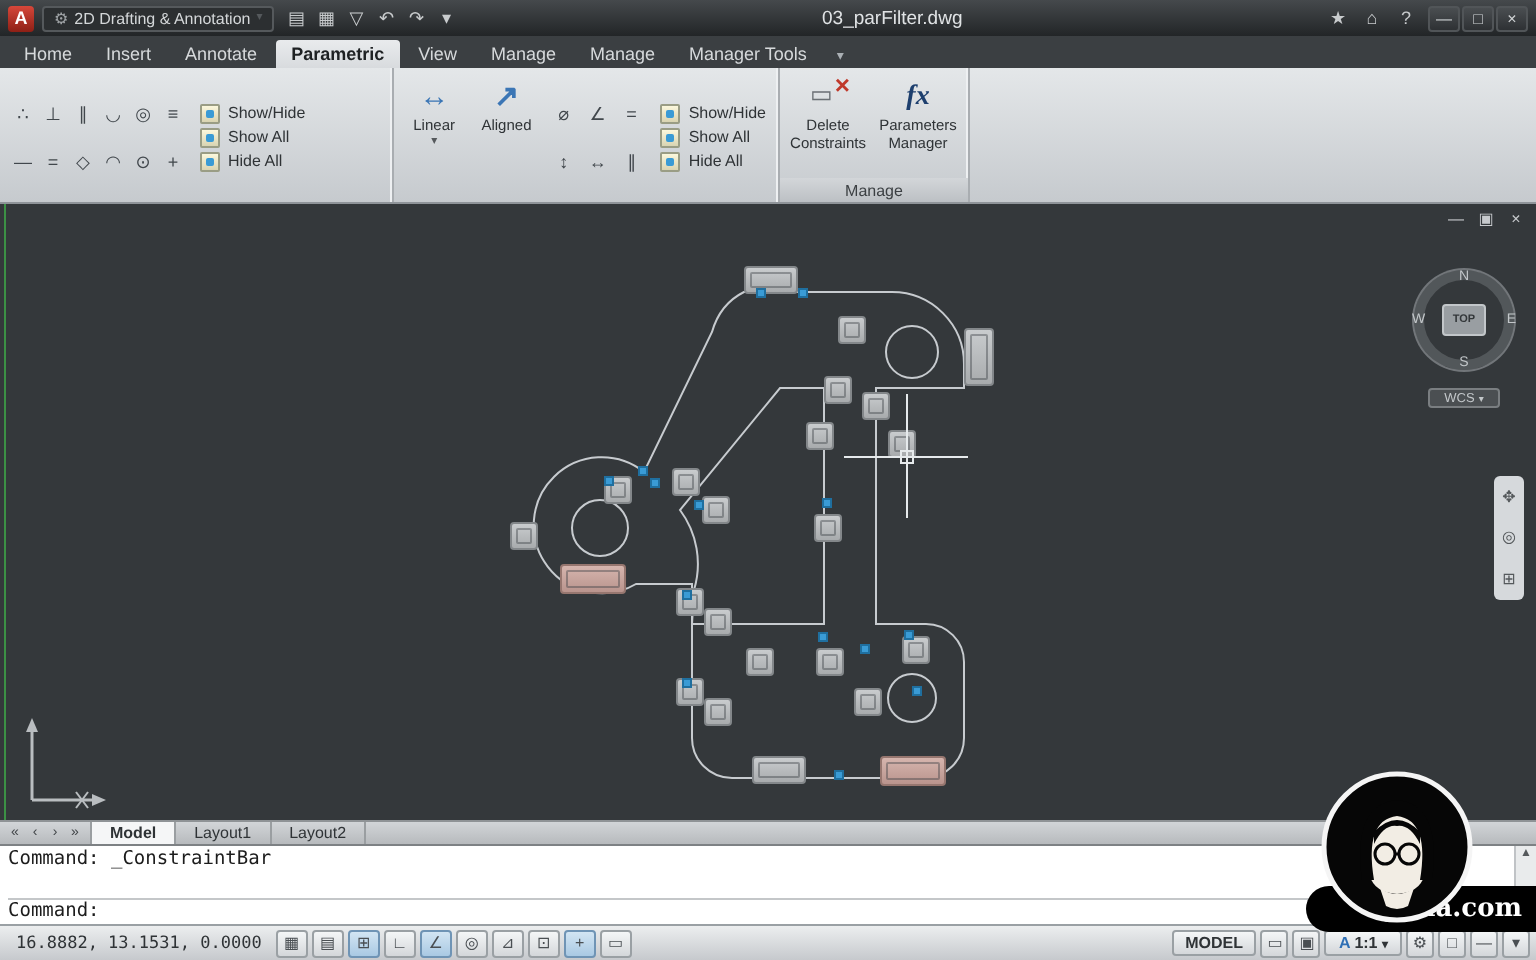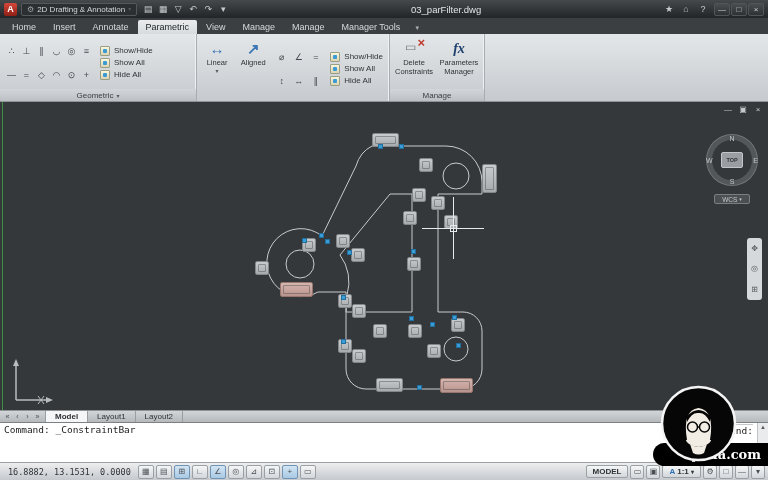--- a/index.html
+++ b/index.html
@@ -16,21 +16,21 @@
   .docname{font-size:9.5px;color:#e0e3e5;margin:0 auto;white-space:nowrap}
   .search{display:flex;align-items:center;height:13px;width:130px;background:#3a3e41;border:1px solid #595d60;border-radius:2px;padding:0 3px;gap:3px}
   .search input{flex:1;min-width:0;background:transparent;border:0;outline:0;color:#9ea2a5;font-size:8px;font-style:italic;font-family:"Liberation Sans",sans-serif}
   .tright{display:flex;gap:3px}
   .winctl{display:flex;gap:1px}
   .wbtn{width:16px;height:13px;display:flex;align-items:center;justify-content:center;font-size:8px;color:#cfd2d4;border:1px solid #515558;background:linear-gradient(#4a4e51,#2e3134);border-radius:2px}
 
   
   .tabrow{position:absolute;top:18px;left:0;right:0;height:16px;background:#3b3f42;display:flex;align-items:flex-end;padding:0 4px;gap:1px}
   .rtab{padding:2px 8px;font-size:9px;color:#d6d9db;border-radius:2px 2px 0 0;white-space:nowrap}
-  .rtab.active{background:linear-gradient(#e9ebed,#d8dbde);color:#1e2123;font-weight:normal}
+  .rtab.active{background:linear-gradient(#e9ebed,#d8dbde);color:#1e2123;font-weight:bold}
   .tabmore{margin-left:3px;font-size:7px;color:#aab0b4;padding:2px 3px}
 
   
   .ribbon{position:absolute;top:34px;left:0;right:0;height:68px;background:linear-gradient(#e4e7e9,#c6cace);border-bottom:1px solid #8f9499;display:flex}
   .panel{height:100%;display:flex;flex-direction:column;border-right:1px solid #a9adb1;box-shadow:inset -1px 0 0 #eef0f2}
   .pbody{flex:1;display:flex;align-items:stretch;padding:2px 2px 0}
   .plabel{height:12px;font-size:8px;color:#3c4043;display:flex;align-items:center;justify-content:center;gap:3px;background:linear-gradient(#d3d6d9,#bcc0c4)}
   .plabel .parrow{font-size:6px;color:#55595c}
   .bigbtn{width:38px;display:flex;flex-direction:column;align-items:center;gap:0;padding:2px 1px 0;font-size:7.5px;line-height:8.5px;color:#2f3336;text-align:center;border:1px solid transparent;border-radius:2px}
   .bigicon{width:22px;height:20px;display:flex;align-items:center;justify-content:center;font-size:15px}
@@ -74,21 +74,21 @@
 
   
   .layoutrow{position:absolute;top:410px;height:12px;left:0;right:0;background:linear-gradient(#d2d5d8,#b7babd);display:flex;align-items:stretch;font-size:8px;color:#2f3336;border-top:1px solid #8f9396}
   .lnav{display:flex;align-items:center;gap:1px;padding:0 3px;border-right:1px solid #9a9ea1}
   .lnavb{width:9px;text-align:center;font-size:7px;color:#44484b}
   .ltab{padding:0 9px;display:flex;align-items:center;border-right:1px solid #9a9ea1;white-space:nowrap}
   .ltab.active{background:#f5f6f7;font-weight:bold}
 
   
   .cmd{position:absolute;top:422px;height:40px;left:0;right:0;background:#fff;border-top:1px solid #7d8184;display:flex}
-  .cmd-lines{flex:1;padding:1px 4px;display:flex;flex-direction:row;justify-content:space-between;font-family:"DejaVu Sans Mono",monospace;font-size:9.5px;color:#1c1c1c}
+  .cmd-lines{flex:1;padding:1px 4px;display:flex;flex-direction:column;justify-content:space-between;font-family:"DejaVu Sans Mono",monospace;font-size:9.5px;color:#1c1c1c}
   .cmd-line{height:12px;line-height:12px;white-space:pre}
   .cmd-line.current{border-top:1px solid #c4c7c9}
   .cmd-scroll{width:11px;background:#e9ebec;border-left:1px solid #c0c3c6;display:flex;flex-direction:column;justify-content:space-between;align-items:center;font-size:6px;color:#55595c;padding:1px 0}
 
   
   .status{position:absolute;top:462px;height:18px;left:0;right:0;background:linear-gradient(#eceeef,#c6c9cd);border-top:1px solid #9aa0a4;display:flex;align-items:center;padding:0 3px;gap:2px;font-size:8px;color:#2f3336}
   .coords{font-family:"DejaVu Sans Mono",monospace;font-size:8.5px;padding:0 5px;white-space:nowrap}
   .stoggle{width:16px;height:14px;border:1px solid #9aa0a4;border-radius:2px;background:linear-gradient(#f4f6f7,#d4d7da);display:flex;align-items:center;justify-content:center;font-size:8px;color:#4a4f53}
   .stoggle.on{background:linear-gradient(#d2e5f3,#a9c9e3);border-color:#6f94b5}
   .sspacer{flex:1}
@@ -171,24 +171,20 @@
           <div class="srow">
               <span class="sico"></span>
               <span>Show All</span>
             </div>
           <div class="srow">
               <span class="sico"></span>
               <span>Hide All</span>
             </div>
         </div>
       </div>
-      <div class="plabel">
-          <span>Geometric</span>
-          <span class="parrow">▾</span>
-        </div>
     </div>
 
     <div class="panel" style="width:193px">
       <div class="pbody">
         <div class="bigbtn">
           <span class="bigicon dimblue">↔</span>
           <span>Linear</span>
           <span class="drop">▾</span>
         </div>
         <div class="bigbtn">

